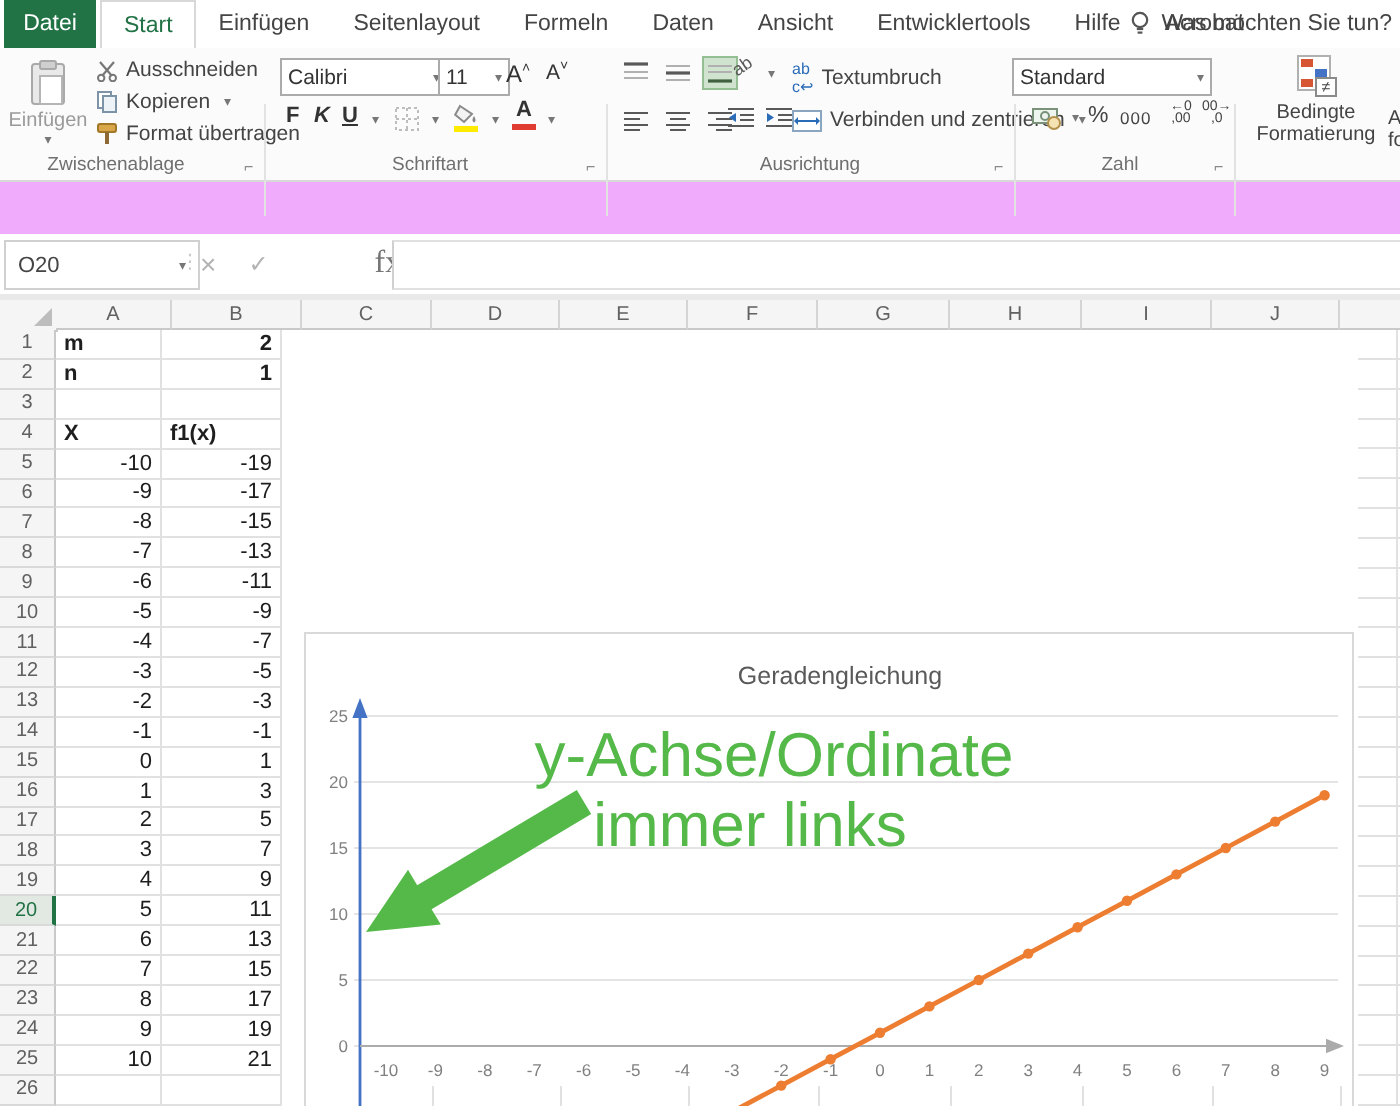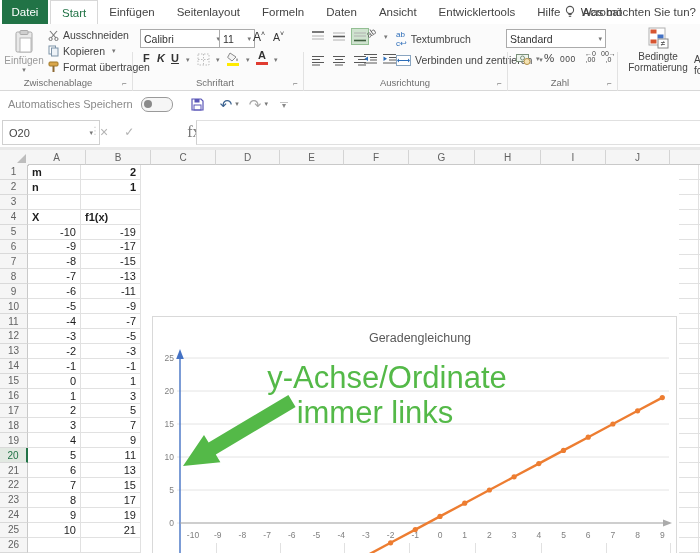--- a/index.html
+++ b/index.html
@@ -301,36 +301,20 @@
         <text x="16" y="19" text-anchor="middle" font-size="8" fill="#444">≠</text>
       </svg>
       <div style="font-size:10px;color:#444;line-height:11px;margin-top:2px;">Bedingte Formatierung</div>
     </div>
     <div class="abs" style="top:30px;left:694px;width:10px;font-size:10px;color:#444;line-height:11px;overflow:hidden;">
       <div>A</div>
       <div>fo</div>
     </div>
   </div>
 
-  <div id="qat" class="abs">
-    <span id="autosave-label">Automatisches Speichern</span>
-    <span class="toggle">
-        <span class="knob"></span>
-      </span>
-    <svg class="ic" width="13" height="13" viewBox="0 0 13 13" style="margin-left:18px;">
-      <path d="M1 1 h9 l2 2 v9 h-11 Z" fill="none" stroke="#5b57b8" stroke-width="1.2"></path>
-      <rect x="3.5" y="1" width="5" height="3.5" fill="#5b57b8"></rect>
-      <rect x="3" y="7" width="7" height="5" fill="none" stroke="#5b57b8"></rect>
-    </svg>
-    <span style="font-size:15px;color:#3c6390;margin-left:16px;line-height:13px;">↶</span>
-    <span class="dd">▾</span>
-    <span style="font-size:15px;color:#a7a7a7;margin-left:10px;line-height:13px;">↷</span>
-    <span class="dd">▾</span>
-    <span style="font-size:8px;color:#8a8a8a;margin-left:12px;text-align:center;line-height:4px;">—<br>▾</span>
-  </div>
 
   <div id="fbar" class="abs">
     <div id="namebox" class="abs">
       <span>O20</span>
       <span class="dd">▾</span>
     </div>
     <div class="abs" style="top:8px;left:90px;color:#c9c9c9;font-size:10px;">⋮</div>
     <div id="fx-group" class="abs">
       <span style="font-size:14px;">×</span>
       <span>✓</span>

